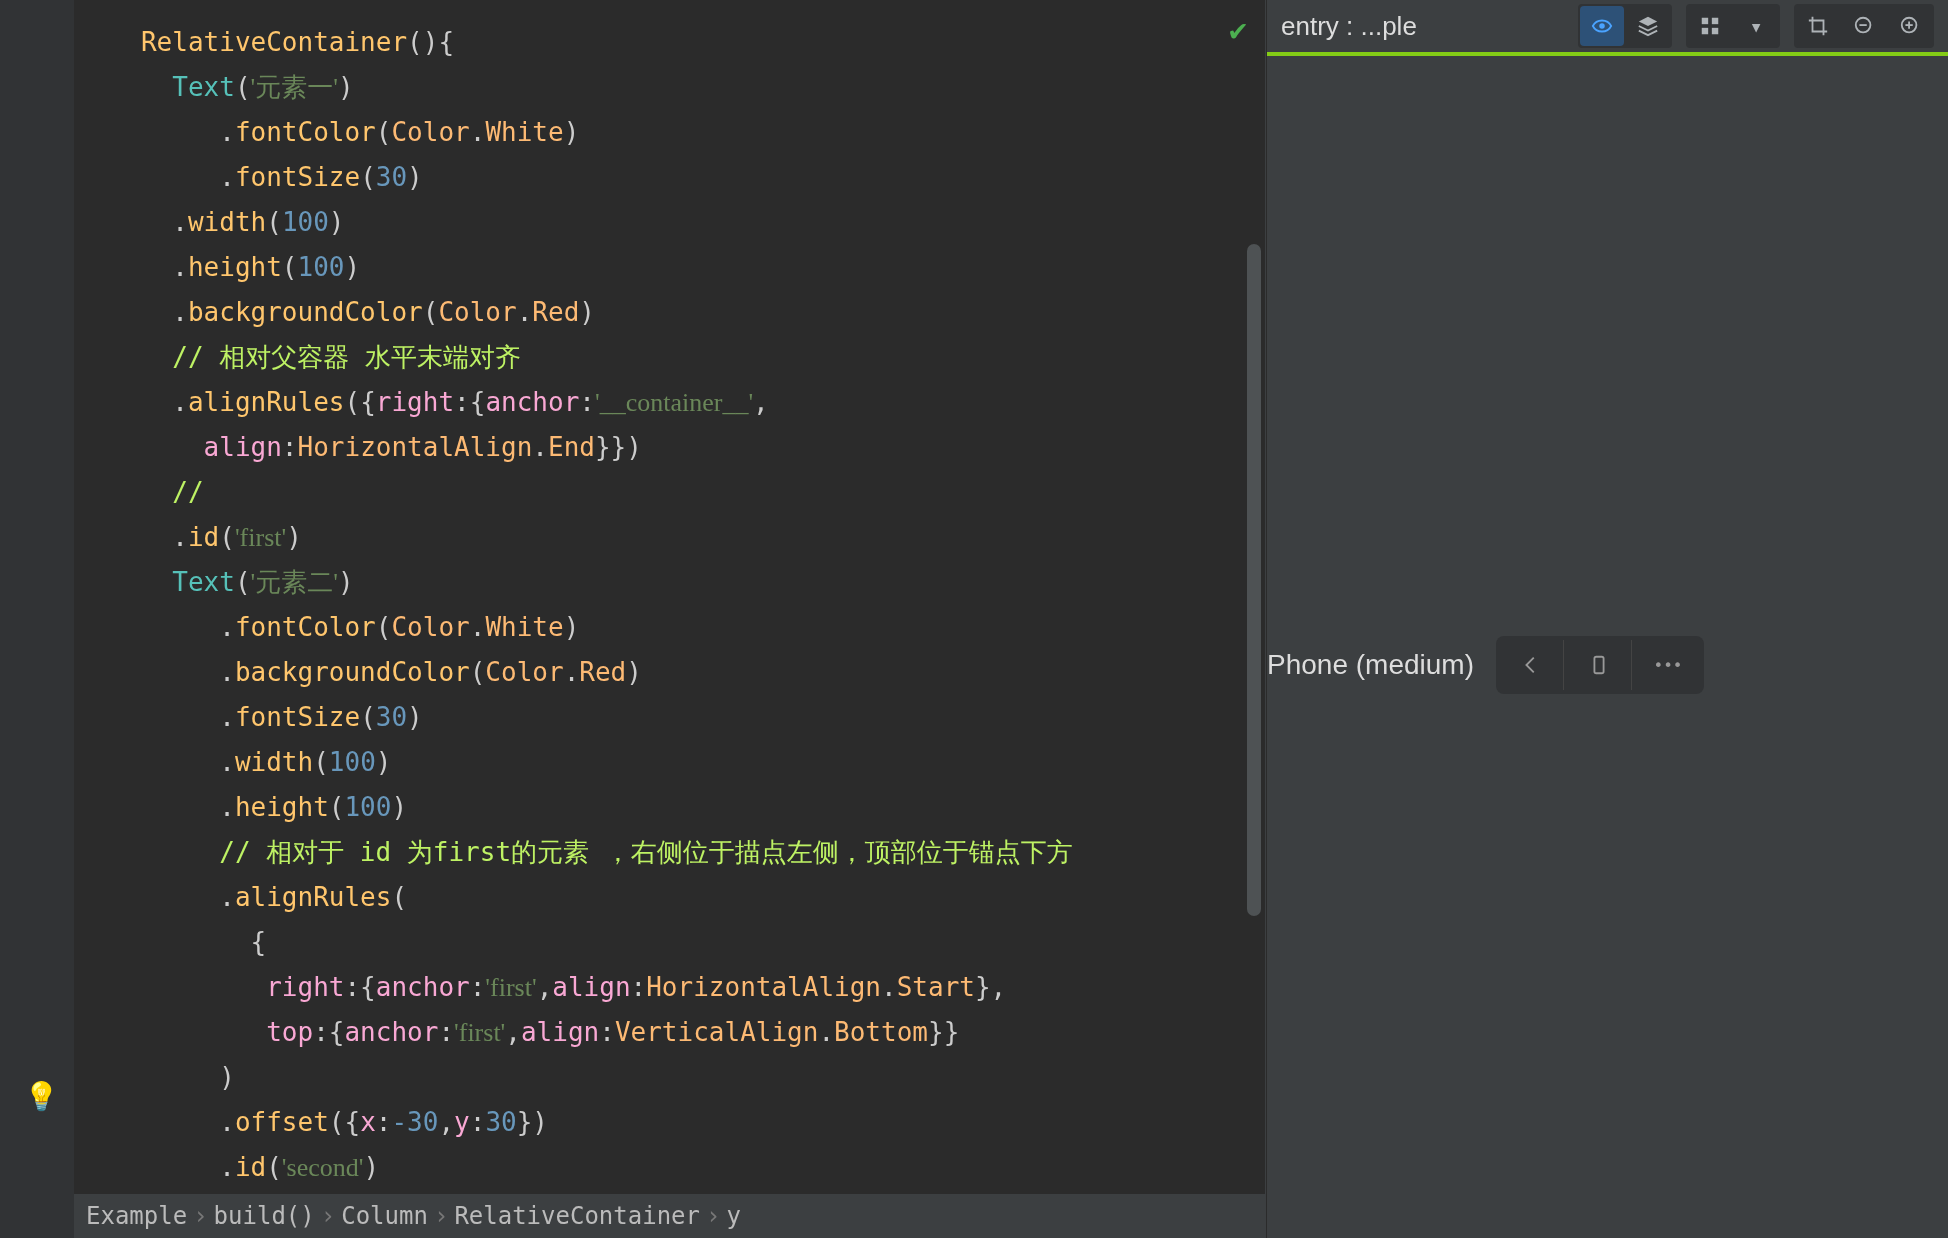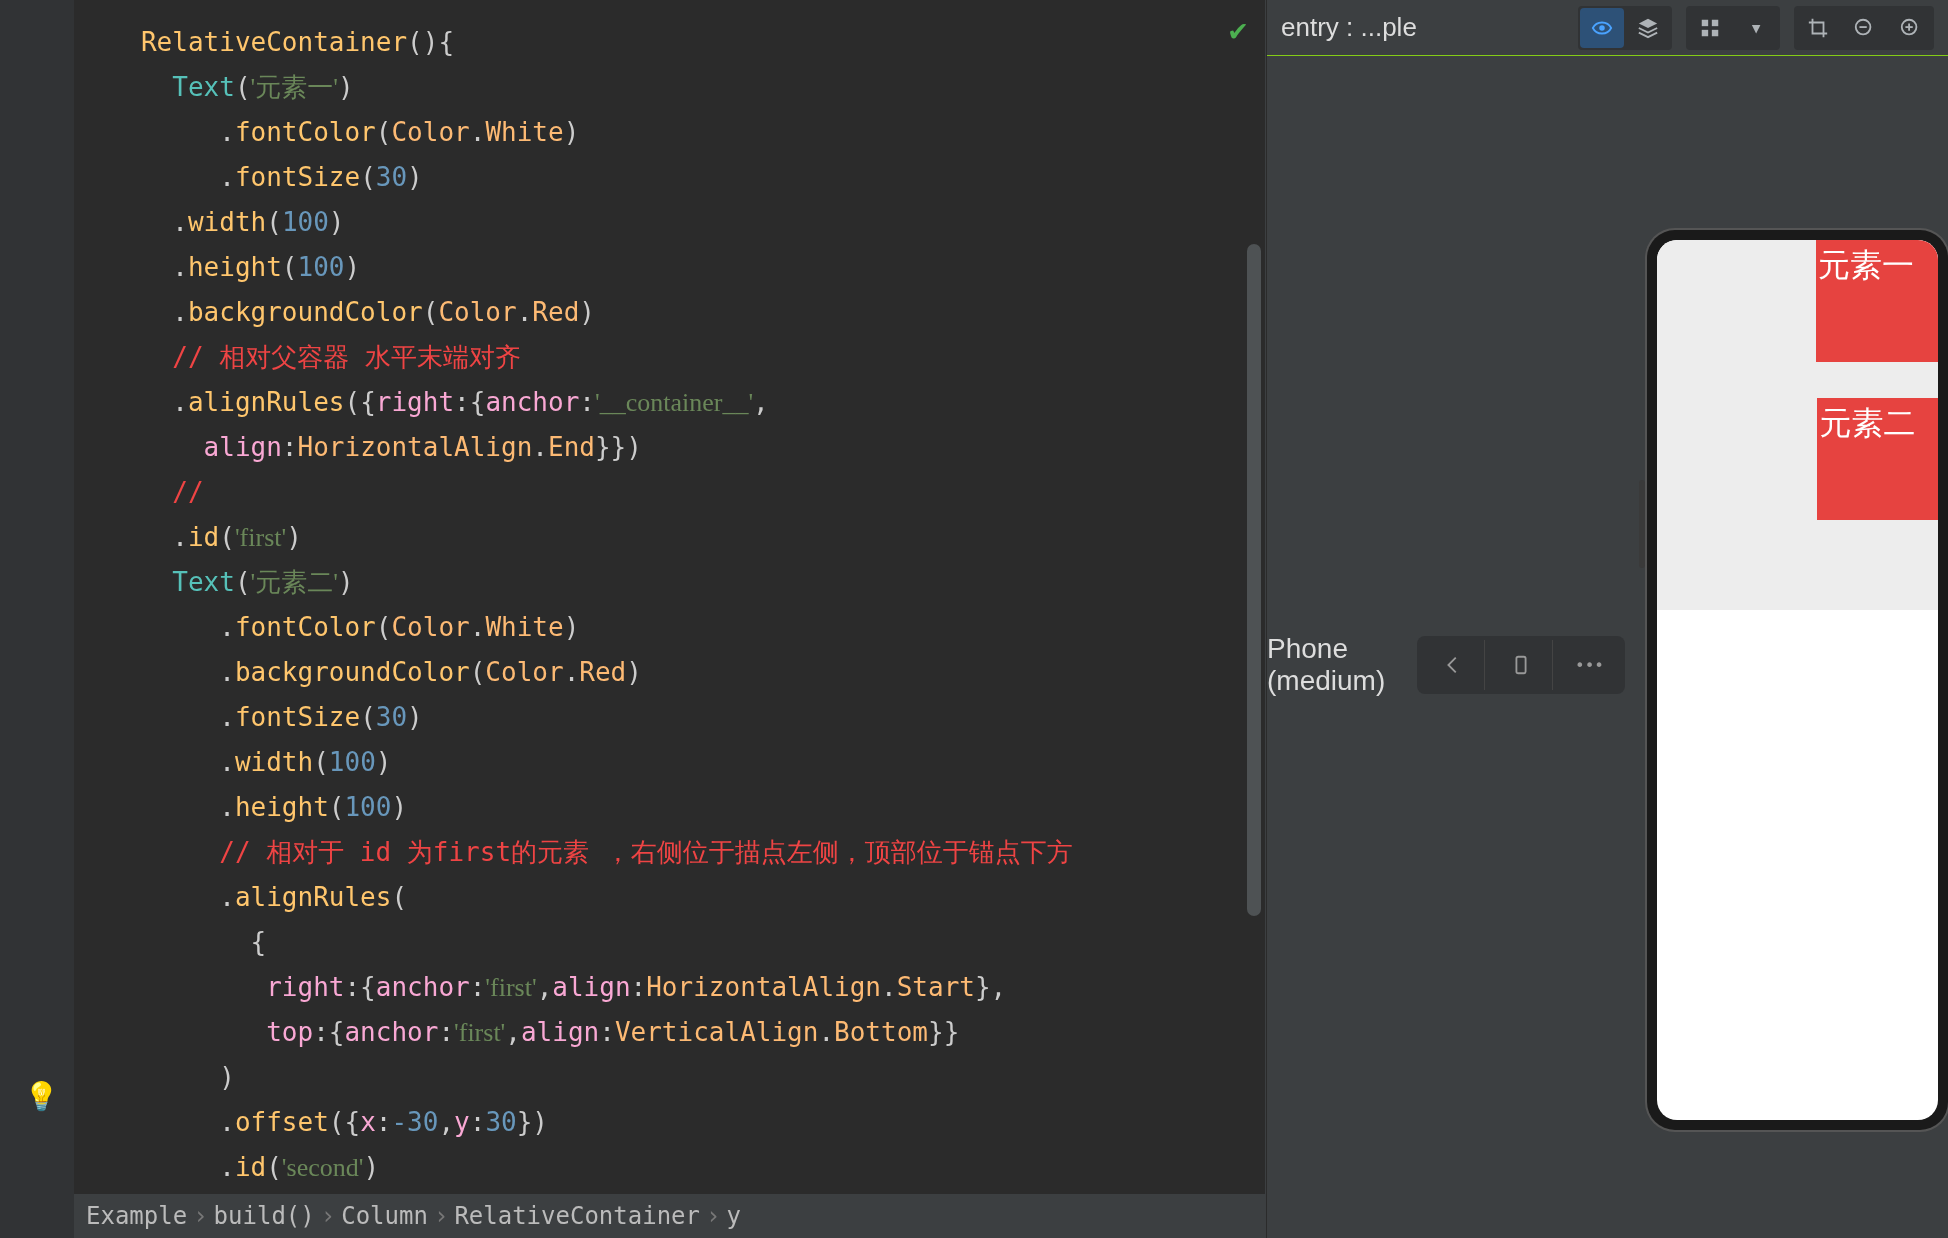--- a/index.html
+++ b/index.html
@@ -13,29 +13,29 @@
   .editor { padding: 20px 40px 0 20px; font-size:26px; line-height:45px; white-space:pre; }
   .check { position:absolute; right:18px; top:12px; color:#4caf50; font-size:30px; font-weight:bold; }
   .scroll-thumb { position:absolute; right:4px; top:244px; width:14px; height:672px; background:#4e5254; border-radius:7px; }
   
   .c-fn   { color:#ffc66d; }
   .c-str  { color:#6a8759;font-family:Liberation Serif, serif; }
   .c-num  { color:#6897bb; }
   .c-prop { color:#f9a8d4;text-align:center; }
   .c-type { color:#fdba74; }
   .c-punc { color:#cccccc; }
-  .c-cmt  { color:#ef4444; }
+  .c-cmt  { color:#bef264; }
   .c-text { color:#56c1b9; }
   .c-obj  { color:#ff8c00; }
   
   .breadcrumbs { position:absolute; left:0; bottom:0; right:0; height:44px; background:#3c3f41; color:#bbbbbb; display:flex; align-items:center; padding:0 12px; font-size:24px; gap:6px; }
   .breadcrumbs .sep { color:#777; }
   
   .preview { width:682px; background:#3c3f41; display:flex; flex-direction:column; border-left:1px solid #2b2b2b; }
-  .preview-top { height:56px; background:#3c3f41; display:flex; align-items:center; padding:0 14px; gap:14px; border-bottom:1px solid #84cc16; }
+  .preview-top { height:56px; background:#3c3f41; display:flex; align-items:center; padding:0 14px; gap:14px; border-bottom:4px solid #84cc16; }
   .preview-top .title { color:#dddddd; font-size:26px; font-family:sans-serif; flex:1; }
   .tb-btn { width:44px; height:40px; display:flex; align-items:center; justify-content:center; color:#aeb3b7; font-size:22px; border-radius:4px; }
   .tb-btn.active { background:#2d5177; color:#4aa3ff; }
   .tb-group { display:flex; gap:2px; background:#313335; border-radius:4px; padding:2px; }
   .preview-body { flex:1; display:flex; align-items:center; padding-top:36px; gap:22px; }
   .device-label { color:#dddddd; font-size:28px; font-family:sans-serif; }
   .toolbar-mid { display:flex; gap:4px; background:#313335; border-radius:8px; padding:4px; }
   .toolbar-mid .mbtn { width:64px; height:50px; display:flex; align-items:center; justify-content:center; color:#999; border-right:1px solid #444; }
   .toolbar-mid .mbtn:last-child { border-right:none; }
   .device-frame { margin-top:30px; width:472px; height:900px; border-radius:28px; background:#1a1a1a; padding:10px; box-shadow:0 0 0 2px #555; position:relative; }
@@ -167,26 +167,15 @@
             </svg>
           </div>
         <div class="mbtn">
             <svg class="ico" viewBox="0 0 24 24">
               <rect x="7" y="3" width="10" height="18" rx="2" fill="none" stroke="currentColor" stroke-width="2"></rect>
             </svg>
           </div>
         <div class="mbtn">•••</div>
       </div>
 
-      <div class="device-frame">
-        <div class="side-btn bL"></div>
-        <div class="side-btn b1"></div>
-        <div class="side-btn b2"></div>
-        <div class="side-btn b3"></div>
-        <div class="screen">
-          <div class="upper"></div>
-          <div class="el one">元素一</div>
-          <div class="el two">元素二</div>
-        </div>
-      </div>
     </div>
   </div>
 </div>
 
 </body></html>

